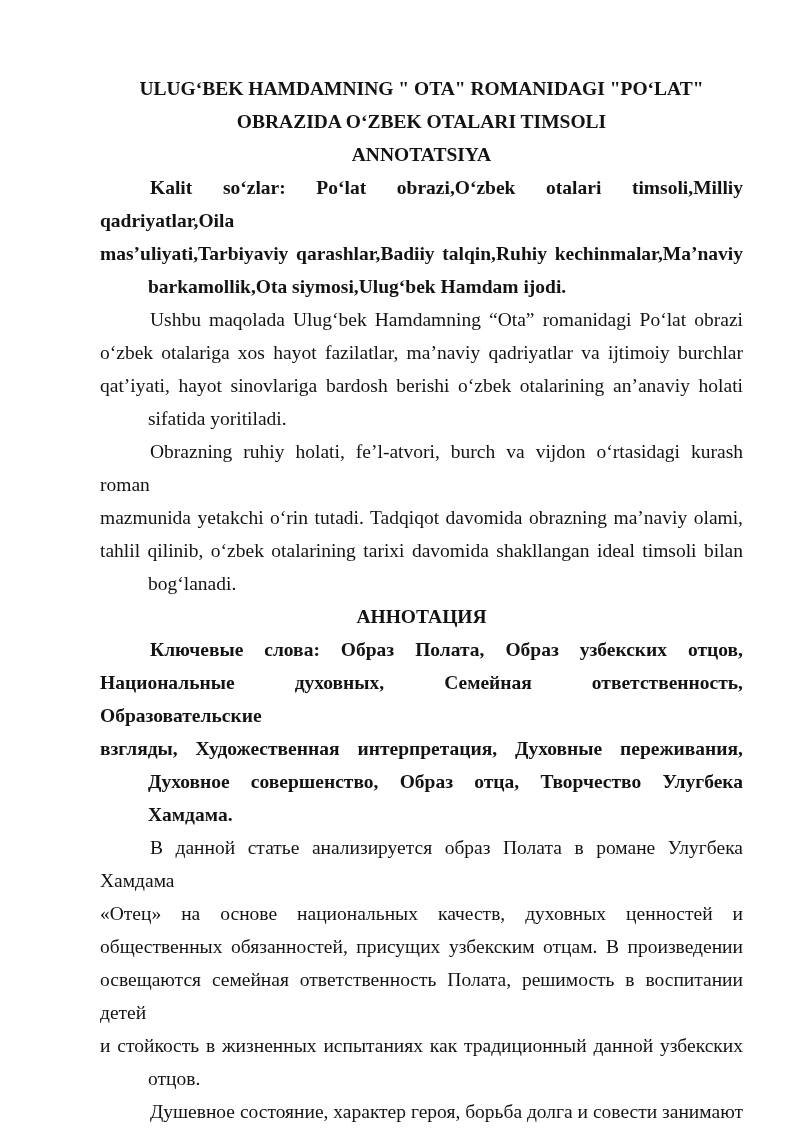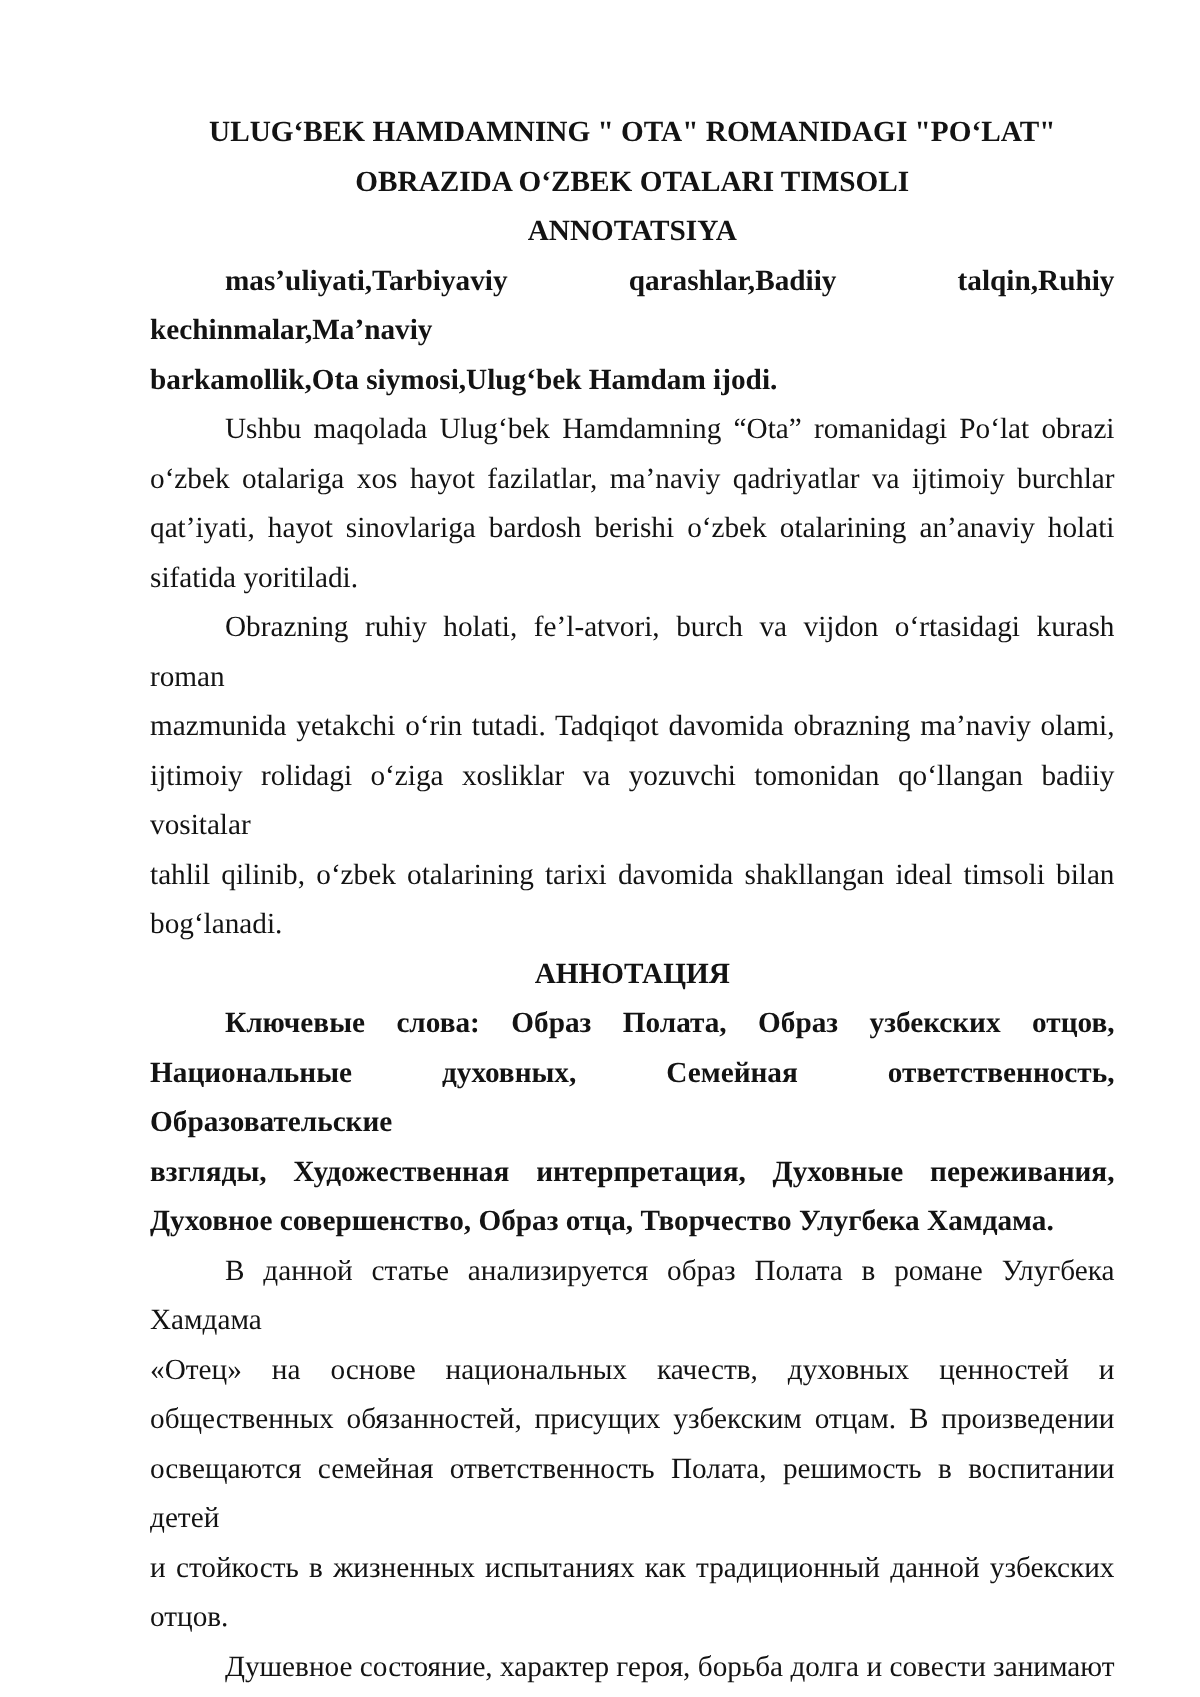--- a/index.html
+++ b/index.html
@@ -30,47 +30,48 @@
     font-weight: 700;
   }
   .bold { font-weight: 700; }
   .para { text-align: justify; }
   .para > .line {
     text-align: justify;
     text-align-last: justify;
   }
   .para > .line.last {
     text-align-last: left;
+    margin-left: 48px;
   }
   .para > .line:first-child {
     text-indent: 50px;
   }
 </style>
 </head>
 <body>
 
 <div class="doc">
   <div class="h-line">ULUG‘BEK HAMDAMNING " OTA" ROMANIDAGI "PO‘LAT"</div>
   <div class="h-line">OBRAZIDA O‘ZBEK OTALARI TIMSOLI</div>
   <div class="h-line">ANNOTATSIYA</div>
 
   <div class="para bold">
+      <div class="line">Kalit so‘zlar: Po‘lat obrazi,O‘zbek otalari timsoli,Milliy qadriyatlar,Oila</div>
       <div class="line">mas’uliyati,Tarbiyaviy qarashlar,Badiiy talqin,Ruhiy kechinmalar,Ma’naviy</div>
       <div class="line last">barkamollik,Ota siymosi,Ulug‘bek Hamdam ijodi.</div>
     </div>
   <div class="para">
       <div class="line">Ushbu maqolada Ulug‘bek Hamdamning “Ota” romanidagi Po‘lat obrazi</div>
       <div class="line">o‘zbek otalariga xos hayot fazilatlar, ma’naviy qadriyatlar va ijtimoiy burchlar</div>
       <div class="line">qat’iyati, hayot sinovlariga bardosh berishi o‘zbek otalarining an’anaviy holati</div>
       <div class="line last">sifatida yoritiladi.</div>
     </div>
   <div class="para">
       <div class="line">Obrazning ruhiy holati, fe’l-atvori, burch va vijdon o‘rtasidagi kurash roman</div>
       <div class="line">mazmunida yetakchi o‘rin tutadi. Tadqiqot davomida obrazning ma’naviy olami,</div>
-      <div class="line">ijtimoiy rolidagi o‘ziga xosliklar va yozuvchi tomonidan qo‘llangan badiiy vositalar</div>
       <div class="line">tahlil qilinib, o‘zbek otalarining tarixi davomida shakllangan ideal timsoli bilan</div>
       <div class="line last">bog‘lanadi.</div>
     </div>
 
   <div class="h-line">АННОТАЦИЯ</div>
 
   <div class="para bold">
       <div class="line">Ключевые слова: Образ Полата, Образ узбекских отцов,</div>
       <div class="line">Национальные духовных, Семейная ответственность, Образовательские</div>
       <div class="line">взгляды, Художественная интерпретация, Духовные переживания,</div>

